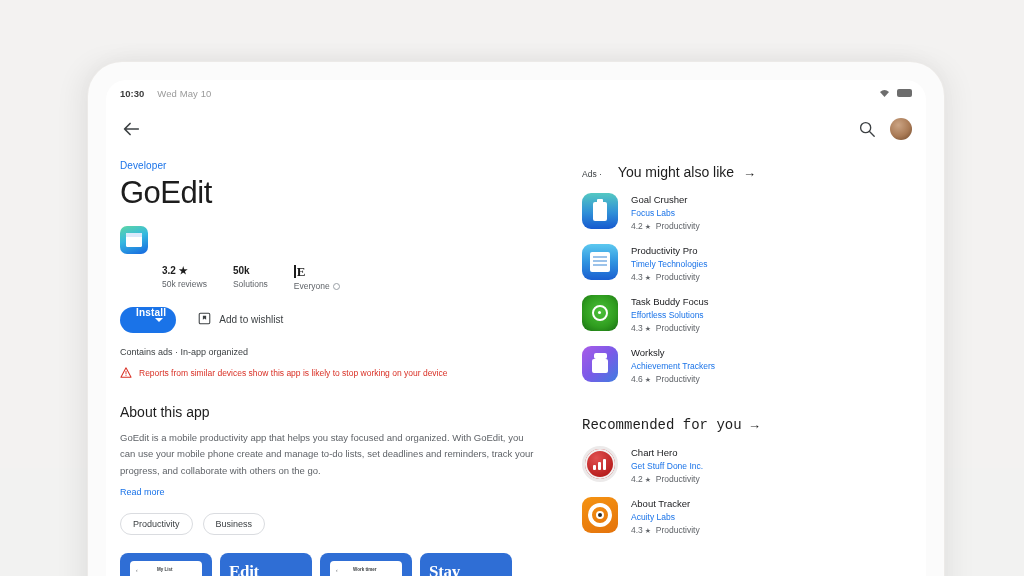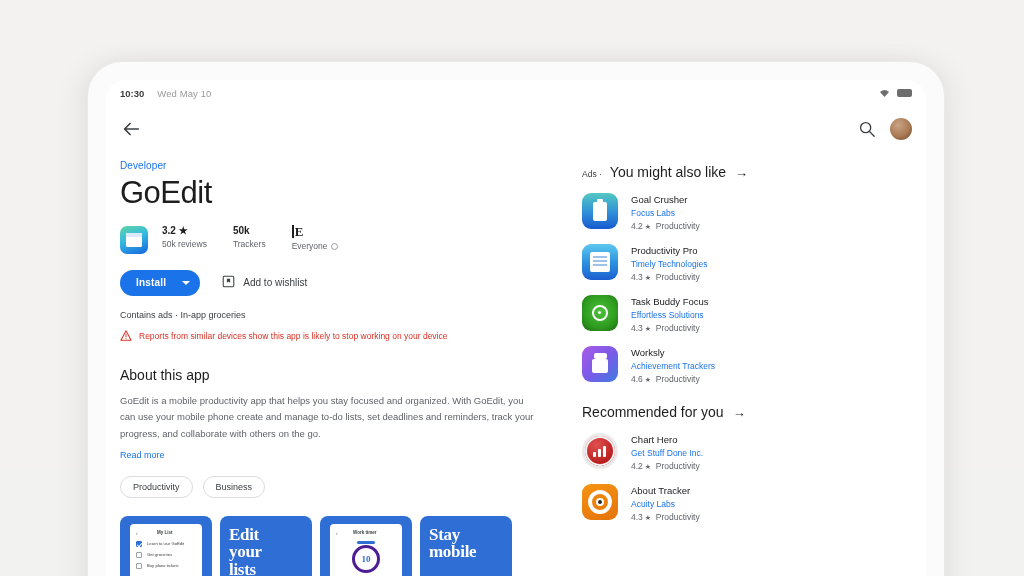--- a/index.html
+++ b/index.html
@@ -89,40 +89,40 @@
   }
   .app-icon .doc {
     position: absolute; left: 6px; top: 7px; width: 16px; height: 14px;
     background: #ffffff; border-radius: 1.5px;
   }
   .app-icon .doc::before {
     content: ""; position: absolute; left: 0; top: 0; width: 16px; height: 4px;
     background: #dbe9fb;
   }
   .stat { margin-right: 26px; }
-  .stat-main { font-size: 10px; font-weight: bold; color: #1d1d1d; white-space: nowrap; }
+  .stat-main { font-size: 10px; font-weight: bold; color: #1d1d1d; white-space: nowrap; margin-top: 40px; }
   .stat-sub { font-size: 8.5px; color: #5f6368; margin-top: 3px; white-space: nowrap; }
   .esrb {
     font-family: "Liberation Serif", serif;
     font-size: 13px; font-weight: bold; color: #1d1d1d;
     border-left: 2px solid #1d1d1d; padding-left: 1px; line-height: 1;
     display: inline-block;
   }
   .info-dot {
     display: inline-block; width: 7px; height: 7px; border: 1px solid #9aa0a6;
     border-radius: 50%; position: relative; top: 1px; margin-left: 3px;
   }
 
   
   .actions { display: flex; align-items: center; margin-top: 16px; }
   .install-btn {
     background: #1a73e8; color: #ffffff;
     border-radius: 20px; height: 26px;
     display: flex; align-items: center;
-    padding: 0 10px 0 16px; cursor: pointer;
+    padding: 0 10px 0 16px; cursor: pointer; flex-direction: column;
   }
   .install-label { font-size: 10px; font-weight: bold; letter-spacing: .2px; }
   .caret {
     width: 0; height: 0; margin-left: 16px;
     border-left: 4px solid transparent; border-right: 4px solid transparent;
     border-top: 4.5px solid #ffffff;
   }
   .wishlist { display: flex; align-items: center; margin-left: 22px; cursor: pointer; }
   .wishlist-label { font-size: 10px; color: #3c4043; margin-left: 8px; }
 
@@ -178,24 +178,24 @@
   .timer-bar { width: 18px; height: 3.5px; background: #2f6ed5; border-radius: 2px; margin: 0 auto 1px; }
   .timer-circle {
     width: 28px; height: 28px; border: 3px solid #4c1d95; border-radius: 50%;
     margin: 0 auto; display: flex; align-items: center; justify-content: center;
     font-size: 9px; font-weight: bold; color: #2f6ed5;
     font-family: "Liberation Serif", serif;
   }
 
   
   .rail-head { display: flex; align-items: baseline; margin-top: 12px; }
-  .ads-tag { font-size: 8.5px; color: #3c4043; margin-right: 8px; }
+  .ads-tag { font-size: 8.5px; color: #3c4043; margin-right: 16px; }
   .rail-title { font-size: 14px; color: #1d1d1d; }
   .rail-arrow { margin-left: 9px; font-size: 13px; color: #1d1d1d; cursor: pointer; }
-  .rail-head.second { margin-top: 20px; }
+  .rail-head.second { margin-top: 33px; font-family: Liberation Mono, monospace; }
 
   .app-row { display: flex; align-items: flex-start; margin-top: 13px; cursor: pointer; }
   .row-icon {
     width: 36px; height: 36px; border-radius: 9px; flex: none; margin-right: 13px;
     position: relative; overflow: hidden;
   }
   .row-text { padding-top: 1px; }
   .row-name { font-size: 9.5px; color: #202124; }
   .row-dev { font-size: 8.5px; color: #1a73e8; margin-top: 3px; }
   .row-meta { font-size: 8.5px; color: #5f6368; margin-top: 3px; }
@@ -307,21 +307,21 @@
           <div class="stats">
             <div class="app-icon">
                 <div class="doc"></div>
               </div>
             <div class="stat">
               <div class="stat-main">3.2 ★</div>
               <div class="stat-sub">50k reviews</div>
             </div>
             <div class="stat">
               <div class="stat-main">50k</div>
-              <div class="stat-sub">Trackers</div>
+              <div class="stat-sub">Solutions</div>
             </div>
             <div class="stat">
               <div class="stat-main"><span class="esrb">E</span></div>
               <div class="stat-sub"><span>Everyone</span><span class="info-dot"></span></div>
             </div>
           </div>
 
           <div class="actions">
             <div class="install-btn">
               <span class="install-label">Install</span>
@@ -331,21 +331,21 @@
               <span>
                 <svg viewBox="0 0 16 16" width="13" height="13">
                     <rect x="1.5" y="1.5" width="13" height="13" rx="1.5" stroke="#3c4043" stroke-width="1.3" fill="none"></rect>
                     <path d="M6 4.5h4v5L8 8l-2 1.5z" fill="#3c4043"></path>
                   </svg>
               </span>
               <span class="wishlist-label">Add to wishlist</span>
             </div>
           </div>
 
-          <div class="meta">Contains ads  ·  In-app groceries</div>
+          <div class="meta">Contains ads  ·  In-app organized</div>
 
           <div class="warning">
             <span>
               <svg viewBox="0 0 14 13" width="12" height="11">
                   <path d="M7 1 L13 12 L1 12 Z" stroke="#d93025" stroke-width="1.2" fill="none" stroke-linejoin="round"></path>
                   <path d="M7 5.2v3" stroke="#d93025" stroke-width="1.1" stroke-linecap="round"></path>
                   <circle cx="7" cy="10.1" r="0.6" fill="#d93025"></circle>
                 </svg>
             </span>
             <span class="warning-text">Reports from similar devices show this app is likely to stop working on your device</span>

